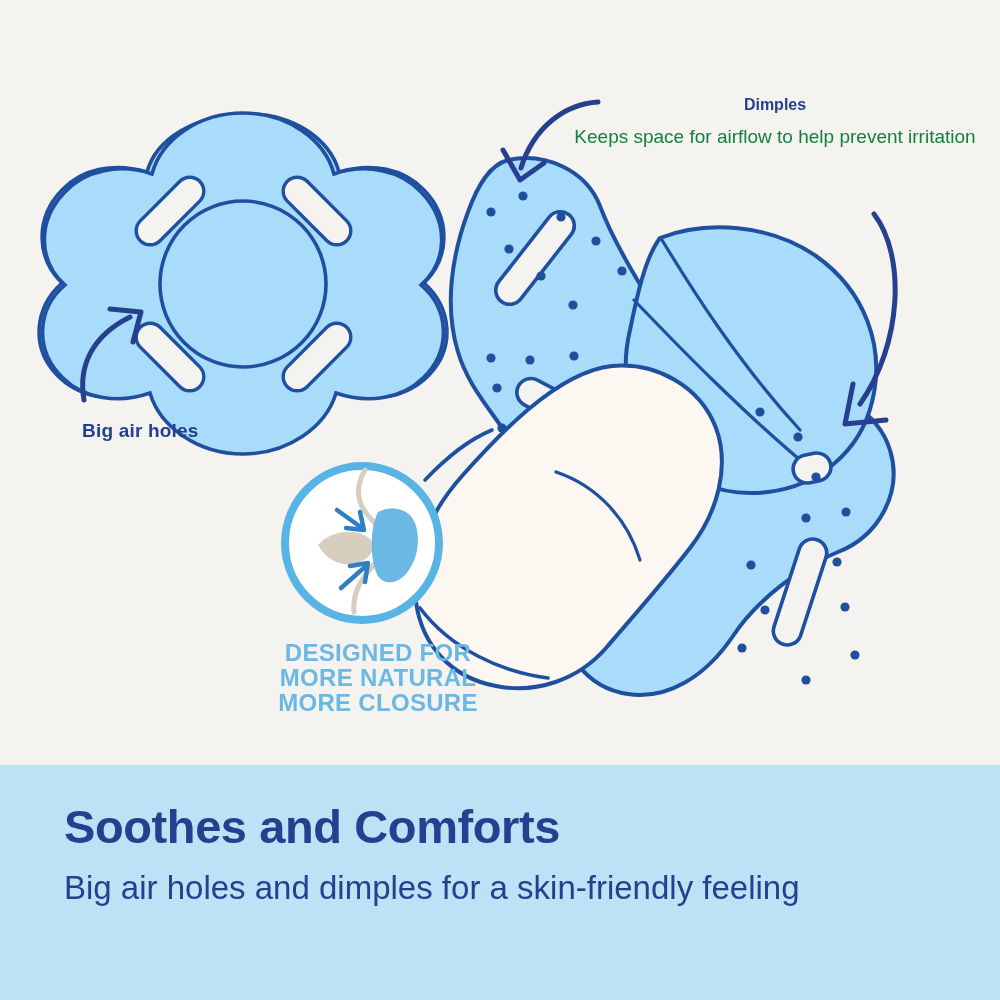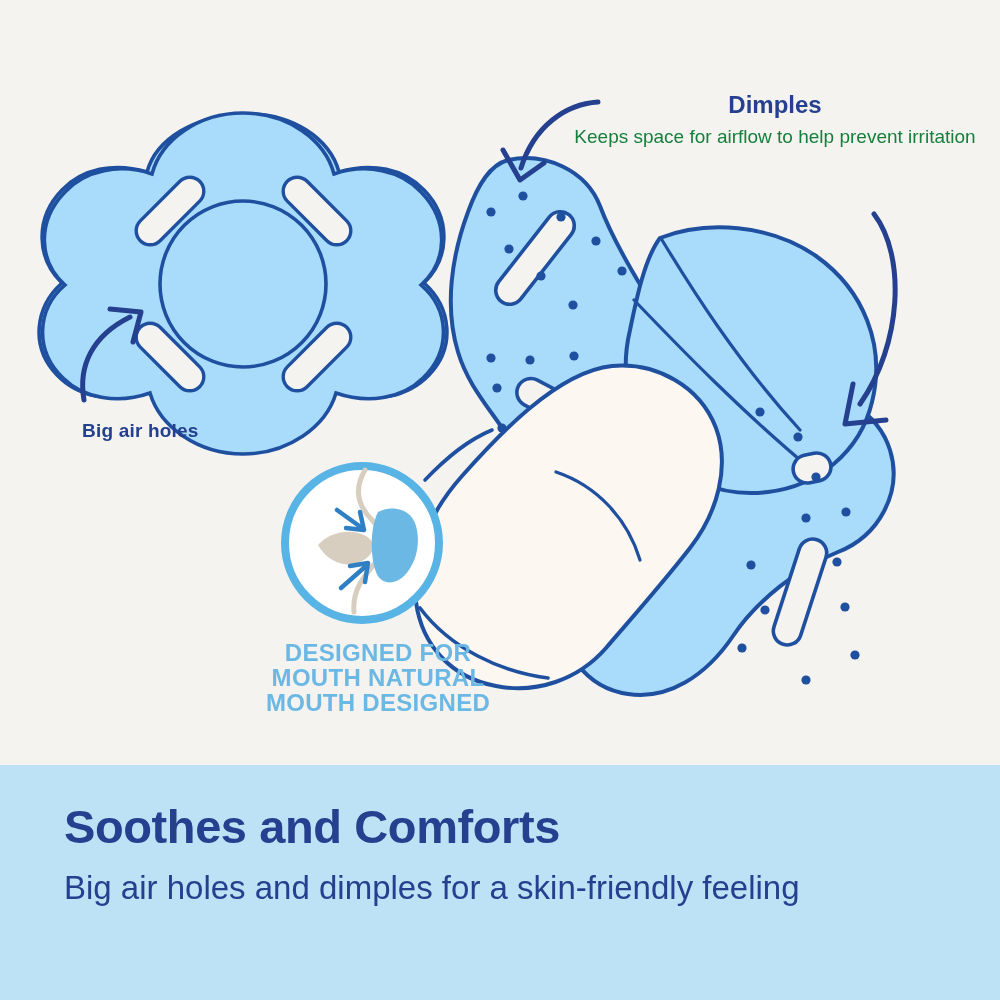--- a/index.html
+++ b/index.html
@@ -45,21 +45,21 @@
     text-align: center;
   }
 
   #dimples-block {
     left: 560px;
     top: 92px;
     width: 430px;
     text-align: center;
   }
   #dimples-title {
-    font-size: 24px;
+    font-size: 16px;
     font-weight: bold;
     color: #24408e;
     line-height: 26px;
   }
   #dimples-desc {
     font-size: 19px;
     color: #15803d;
     line-height: 31px;
     margin-top: 3px;
     font-weight: 400;
@@ -303,22 +303,22 @@
 
     <div class="anno" id="dimples-block">
       <div id="dimples-title">Dimples</div>
       <div id="dimples-desc">Keeps space for airflow to help prevent irritation</div>
     </div>
 
     <div class="anno anno-title" id="bigair-label">Big air holes</div>
 
     <div class="anno" id="badge-caption">
       <div>DESIGNED FOR</div>
-      <div>MOUTH NATURAL</div>
-      <div>MOUTH DESIGNED</div>
+      <div>MORE NATURAL</div>
+      <div>MORE CLOSURE</div>
     </div>
   </div>
 
   <div class="banner">
     <h1 class="banner-title">Soothes and Comforts</h1>
     <p class="banner-sub">Big air holes and dimples for a skin-friendly feeling</p>
   </div>
 
 </div>
 

